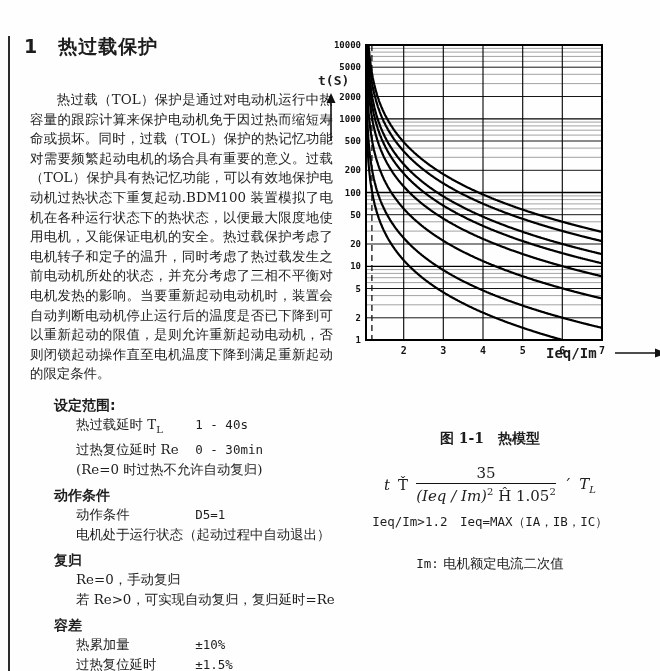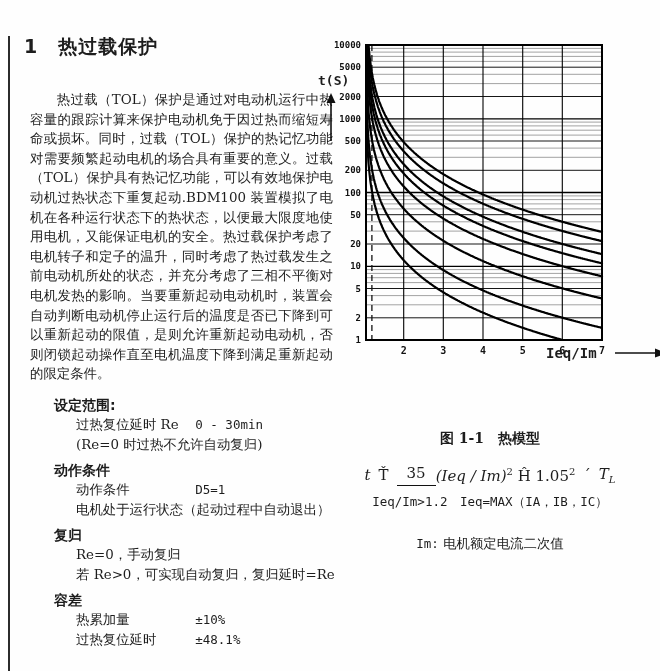--- a/index.html
+++ b/index.html
@@ -25,41 +25,45 @@
   .ylab{position:absolute;left:0;top:48px;font:bold 13px "DejaVu Sans Mono","Liberation Mono",monospace;}
   .yarrow{position:absolute;left:6px;top:68px;}
   .xlab{position:absolute;left:228px;top:320px;display:flex;align-items:center;gap:18px;
     font:bold 14px "DejaVu Sans Mono","Liberation Mono",monospace;}
   
   .fig-text{position:absolute;left:330px;top:406px;width:320px;text-align:center;margin-top:24px;}
   .caption{font-weight:bold;font-size:14px;}
   .caption .cap-label{font-weight:bold;}
   .formula{margin-top:16px;display:inline-flex;align-items:center;gap:8px;font-size:15px;}
   .formula .v{font-style:italic;}
-  .frac{display:inline-flex;flex-direction:row;text-align:center;}
+  .frac{display:inline-flex;flex-direction:column;text-align:center;}
   .frac .num{padding:0 10px 1px 10px;border-bottom:1.5px solid #111;line-height:1.2;}
   .frac .den{padding-top:2px;line-height:1.25;}
   sup.e{font-size:10px;}
   .condition{margin-top:8px;font:12.5px "DejaVu Sans Mono","Liberation Mono",monospace;}
   .note{margin-top:24px;font-size:13.4px;}
   .note .nl{font-family:"DejaVu Sans Mono","Liberation Mono",monospace;font-size:12.5px;}
 </style>
 </head>
 <body>
 
 <div class="page">
   <div class="left-rule"></div>
 
   <div class="title">1　热过载保护</div>
 
   <div class="para">热过载（TOL）保护是通过对电动机运行中热容量的跟踪计算来保护电动机免于因过热而缩短寿命或损坏。同时，过载（TOL）保护的热记忆功能对需要频繁起动电机的场合具有重要的意义。过载（TOL）保护具有热记忆功能，可以有效地保护电动机过热状态下重复起动.BDM100 装置模拟了电机在各种运行状态下的热状态，以便最大限度地使用电机，又能保证电机的安全。热过载保护考虑了电机转子和定子的温升，同时考虑了热过载发生之前电动机所处的状态，并充分考虑了三相不平衡对电机发热的影响。当要重新起动电动机时，装置会自动判断电动机停止运行后的温度是否已下降到可以重新起动的限值，是则允许重新起动电动机，否则闭锁起动操作直至电机温度下降到满足重新起动的限定条件。</div>
 
   <div class="sections">
     <div class="sec-heading">设定范围:</div>
     <div class="row">
+      <span class="lbl"><span>热过载延时 T</span><sub class="tl">L</sub></span>
+      <span class="val">1 - 40s</span>
+    </div>
+    <div class="row">
       <span class="lbl">过热复位延时 Re</span>
       <span class="val">0 - 30min</span>
     </div>
     <div class="row">(Re=0 时过热不允许自动复归)</div>
 
     <div class="sec-heading">动作条件</div>
     <div class="row">
       <span class="lbl">动作条件</span>
       <span class="val">D5=1</span>
     </div>
@@ -69,21 +73,21 @@
     <div class="row">Re=0，手动复归</div>
     <div class="row">若 Re&gt;0，可实现自动复归，复归延时=Re</div>
 
     <div class="sec-heading">容差</div>
     <div class="row">
       <span class="lbl">热累加量</span>
       <span class="val">±10%</span>
     </div>
     <div class="row">
       <span class="lbl">过热复位延时</span>
-      <span class="val">±48.1%</span>
+      <span class="val">±1.5%</span>
     </div>
   </div>
 
   <div class="chart-wrap">
     <div class="ylab">t(S)</div>
     <svg class="yarrow" width="14" height="50">
       <line x1="7" y1="48" x2="7" y2="8" stroke="#111" stroke-width="1.6"></line>
       <polygon points="7,0 2.5,10 11.5,10" fill="#111"></polygon>
     </svg>
     <svg id="chart-svg" width="335" height="345">

